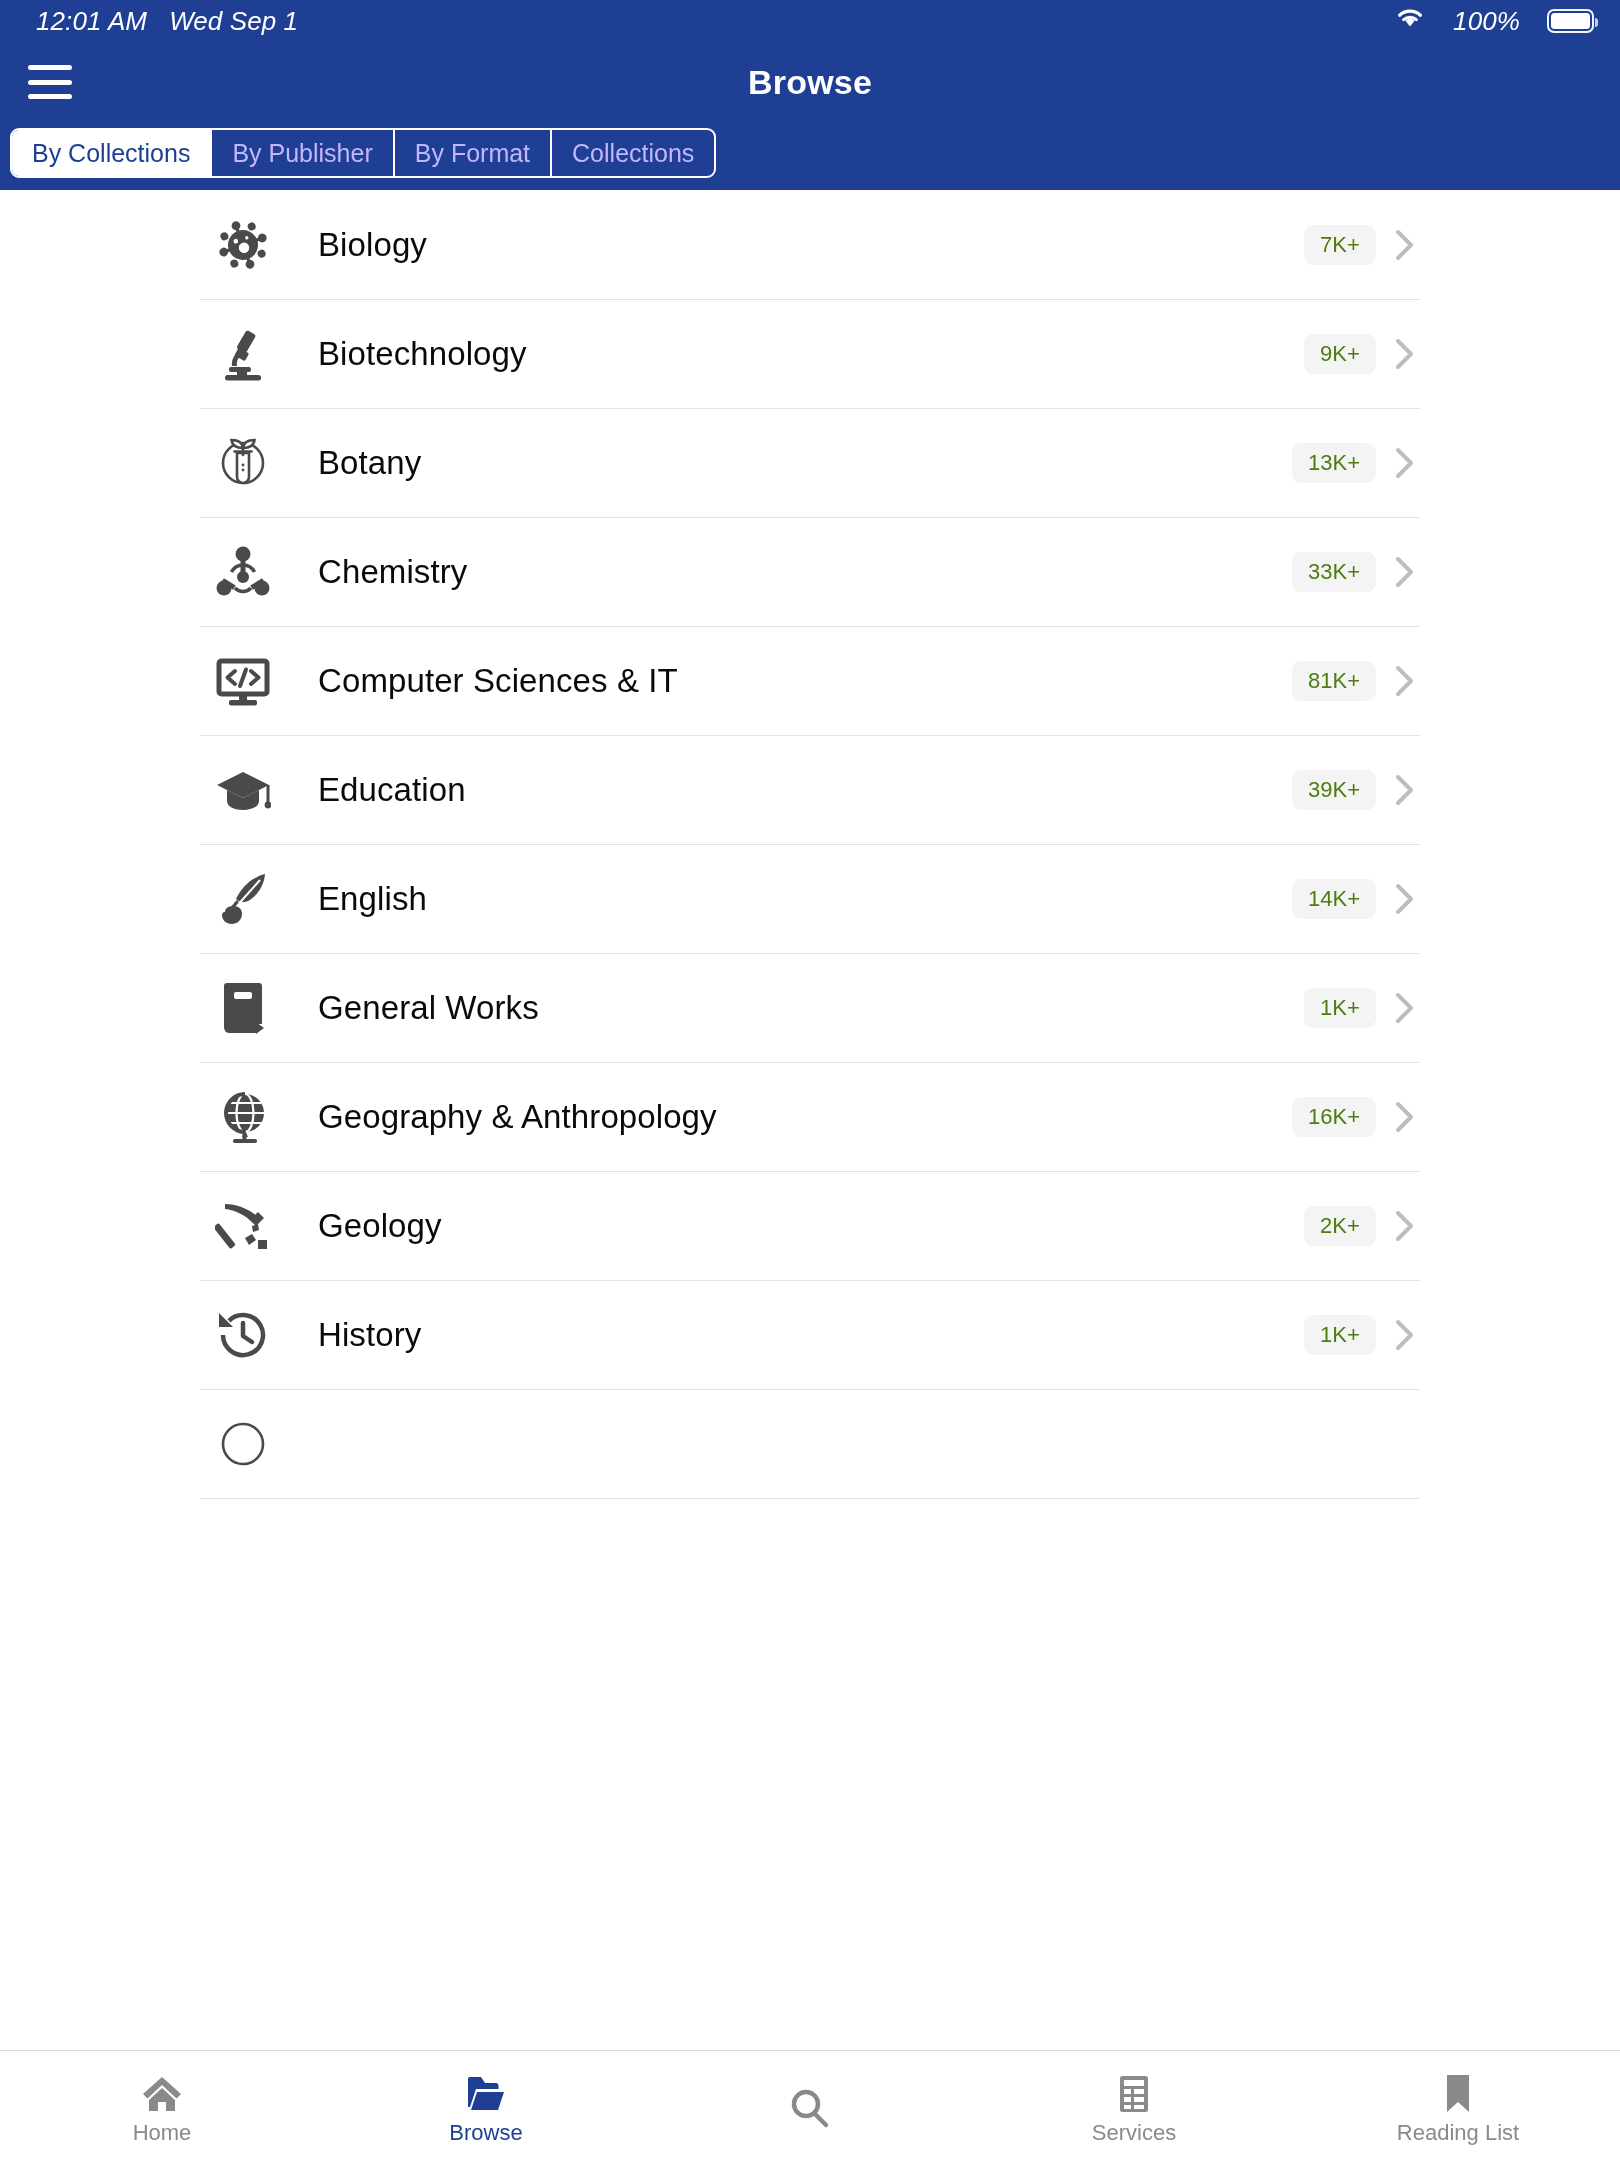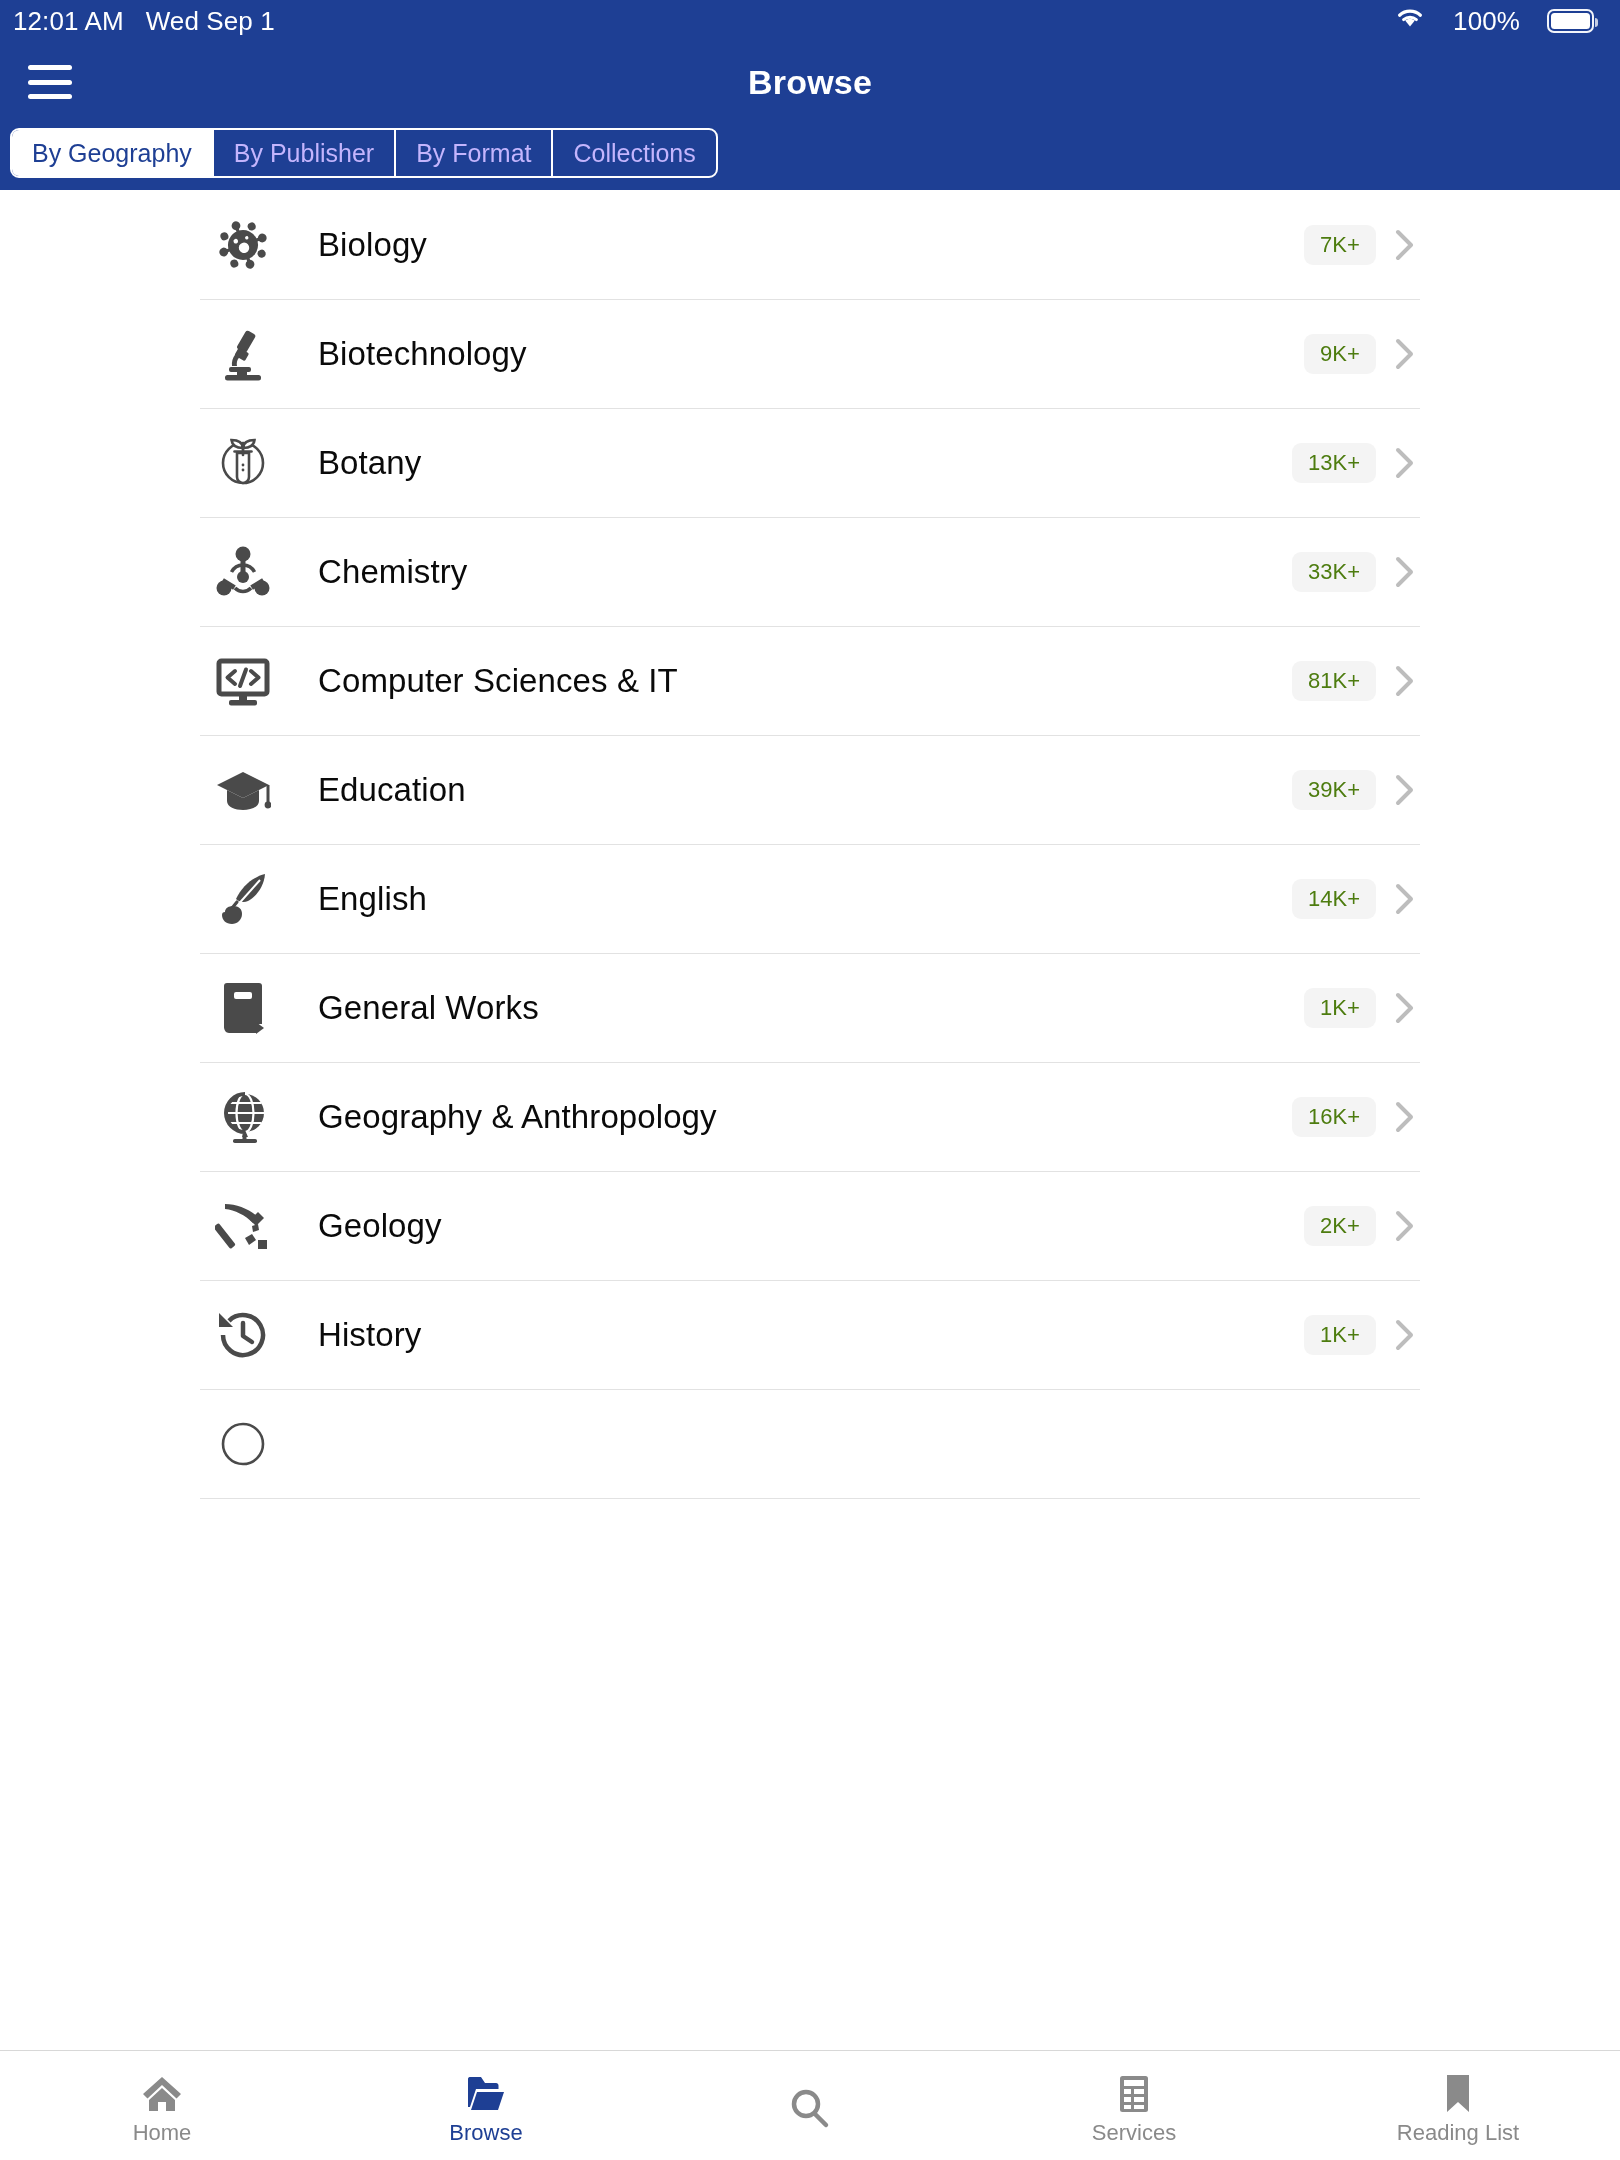--- a/index.html
+++ b/index.html
@@ -28,24 +28,25 @@
     height: 190px;
     flex: 0 0 190px;
     position: relative;
     width: 100%;
   }
 
   .statusbar {
     height: 42px;
     display: flex;
     align-items: center;
-    padding: 0 26px 0 13px;
+    padding: 0 26px 0 36px;
     color: #ffffff;
     font-size: 26px;
     letter-spacing: 0.1px;
+    font-style: italic;
   }
   .sb-left { display: flex; align-items: baseline; gap: 22px; }
   .sb-time { font-size: 26px; }
   .sb-date { font-size: 26px; }
   .sb-spacer { flex: 1 1 auto; }
   .sb-right { display: flex; align-items: center; gap: 27px; }
   .sb-pct { font-size: 26px; }
 
   .wifi-icon { display: block; }
 
@@ -258,21 +259,21 @@
     <div class="navrow">
       <div class="hamburger">
         <span></span>
         <span></span>
         <span></span>
       </div>
       <div class="nav-title">Browse</div>
     </div>
 
     <div class="segmented">
-      <div class="segment active">By Geography</div>
+      <div class="segment active">By Collections</div>
       <div class="segment">By Publisher</div>
       <div class="segment">By Format</div>
       <div class="segment">Collections</div>
     </div>
   </div>
 
   <div class="list">
     <div class="list-inner">
 
       <div class="row">

